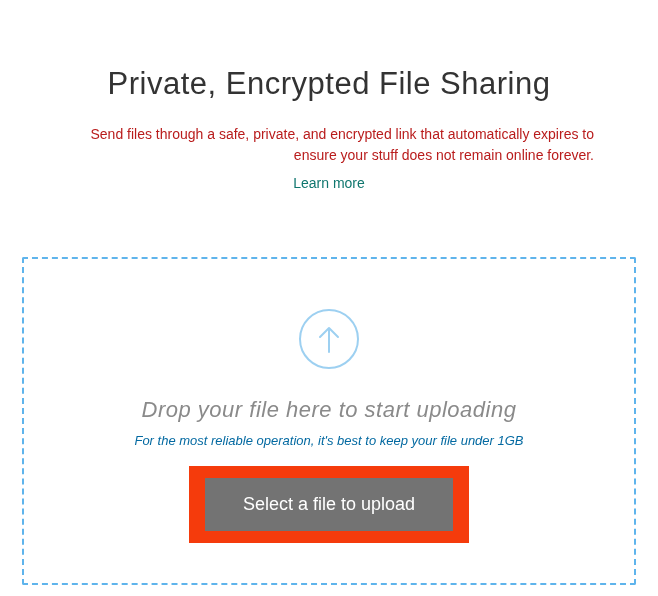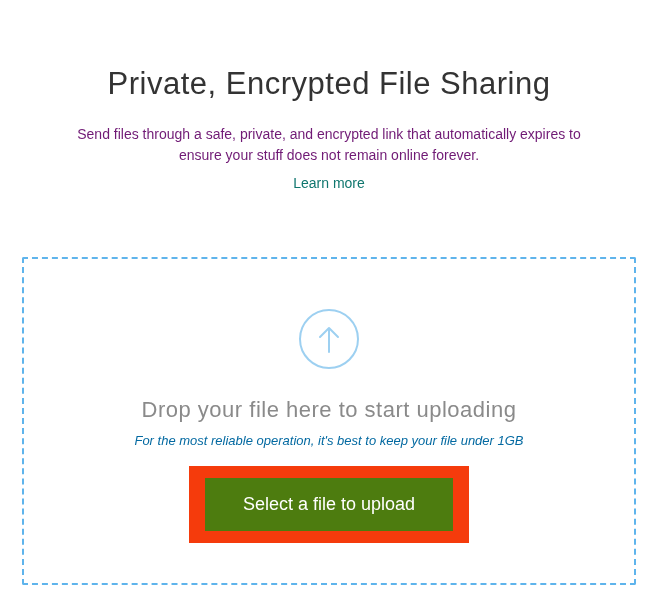--- a/index.html
+++ b/index.html
@@ -24,24 +24,25 @@
     }
     .hero-title {
       font-size: 31px;
       font-weight: 300;
       color: #333333;
       letter-spacing: 0.5px;
       margin-bottom: 22px;
     }
     .hero-subtitle {
       font-size: 14px;
-      color: #701a75;
+      color: #b91c1c;
       line-height: 1.5;
       max-width: 530px;
       margin: 0 auto 8px auto;
+      text-align: right;
     }
     .learn-more {
       color: #0f766e;
       font-size: 14px;
       text-decoration: none;
       cursor: pointer;
     }
     .dropzone-wrapper {
       padding: 30px 22px 0 22px;
       margin-top: 35px;
@@ -64,34 +65,35 @@
     }
     .upload-arrow svg {
       display: block;
     }
     .dropzone-title {
       font-size: 22px;
       font-weight: 300;
       color: #8a8a8a;
       letter-spacing: 0.5px;
       margin-bottom: 10px;
+      font-style: italic;
     }
     .dropzone-hint {
       font-size: 13px;
       font-style: italic;
       color: #0369a1;
       margin-bottom: 18px;
     }
     .button-highlight {
       background: #f53b0c;
       display: inline-block;
       padding: 12px 16px;
     }
     .select-button {
-      background: #4d7c0f;
+      background: #737373;
       color: #ffffff;
       border: none;
       font-size: 18px;
       font-weight: 400;
       padding: 16px 38px;
       cursor: pointer;
       font-family: inherit;
     }
   </style>
 </head>

